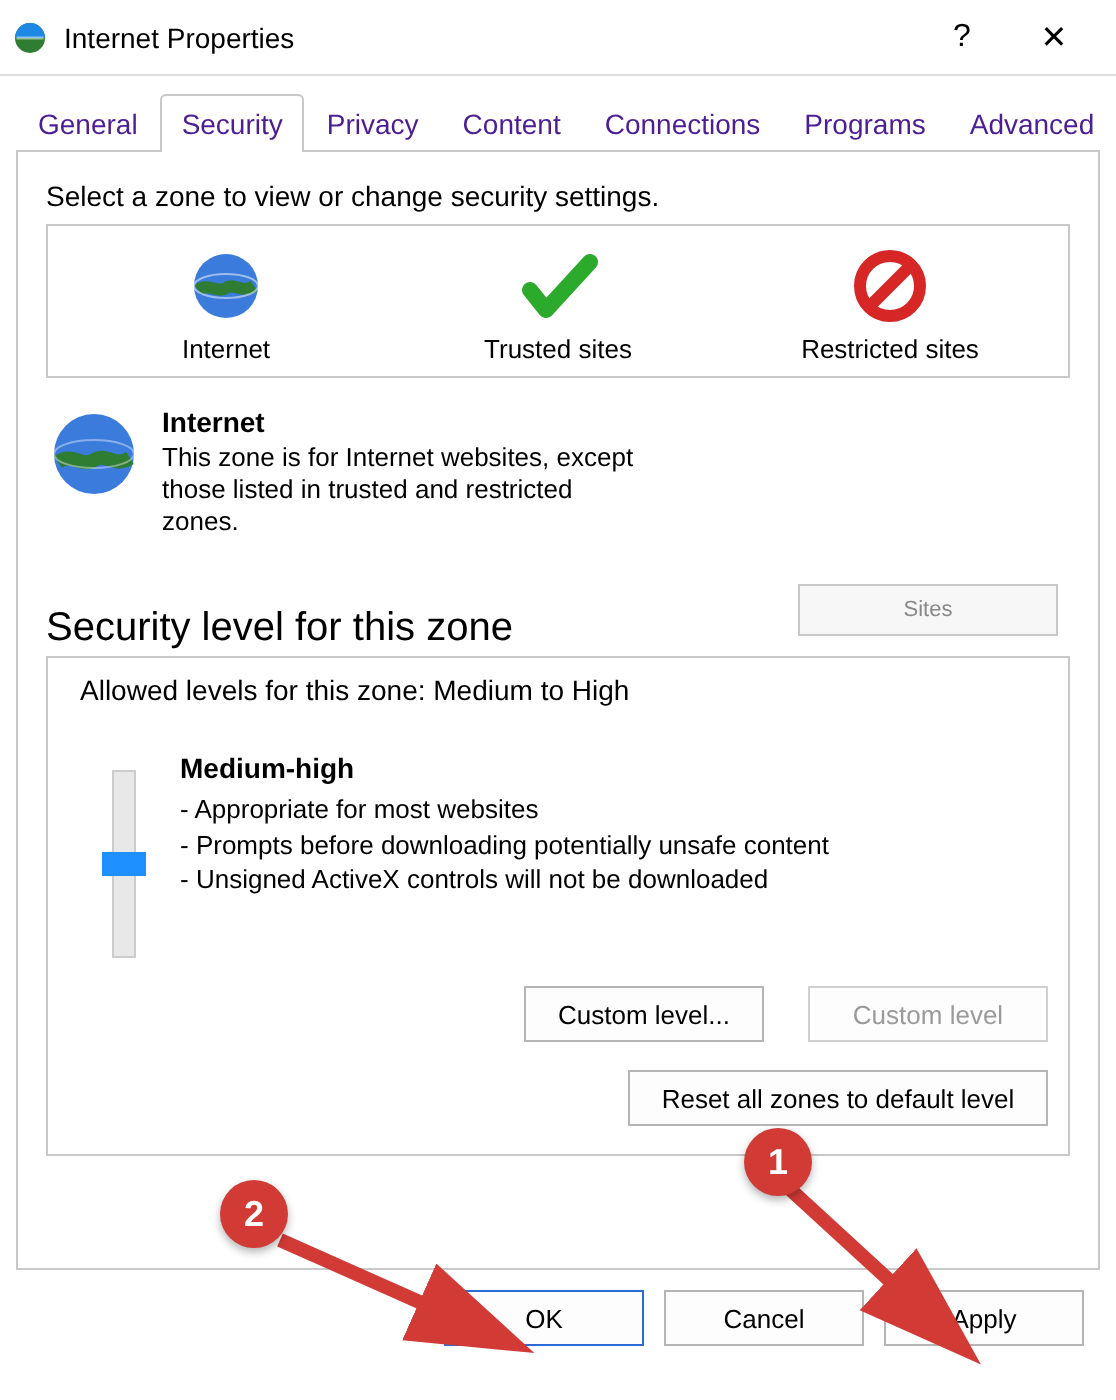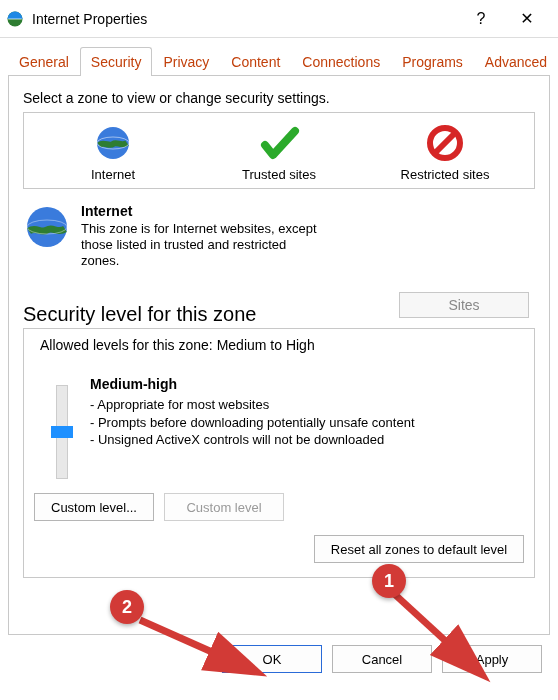--- a/index.html
+++ b/index.html
@@ -32,21 +32,21 @@
     padding: 8px 8px 0 8px;
     font-size: 14px;
   }
   .tab {
     padding: 6px 10px 6px 10px;
     border: 1px solid transparent;
     border-bottom: none;
     margin-right: 0px;
     position: relative;
     top: 1px;
-    color: #c2410c;
+    color: #4c1d95;
   }
   .tab.active {
     border-color: #c8c8c8;
     background: #fff;
     border-top-left-radius: 3px;
     border-top-right-radius: 3px;
     z-index: 2;
   }
   .tabpanel {
     margin: 0 8px 0 8px;
@@ -78,21 +78,21 @@
   }
   .zone-desc .bigicon { width:48px; height:48px; flex-shrink:0;}
   .zone-desc .txt { flex:1; font-size: 13px; line-height: 1.25;}
   .zone-desc .txt .zname { font-weight:bold; font-size:14px;}
   .sites-btn {
     position:absolute; right: 20px; top: 216px;
     width: 130px; height: 26px;
     border: 1px solid #c8c8c8; background:#f7f7f7;
     color:#888;
     display:flex; align-items:center; justify-content:center;
-    font-size:14px;
+    font-size:11px;
   }
   .sec-label { margin-top: 34px; font-size: 20px;}
   .sec-box {
     border: 1px solid #c8c8c8;
     padding: 8px 10px 14px 10px;
     margin-top: 2px;
   }
   .allowed { font-size: 14px; margin-left: 6px; }
   .sec-row { display:flex; margin-top: 22px;}
   .slider-col { width: 56px; display:flex; justify-content:center; align-items:flex-start; padding-top:10px;}
@@ -105,21 +105,21 @@
   .slider .thumb {
     position:absolute; left:-6px; top: 40px;
     width: 22px; height: 12px;
     background: #1e90ff;
   }
   .level-col { flex:1; font-size: 13px; line-height: 1.35;}
   .level-col .lname { font-weight:bold; font-size:14px;}
   .level-col ul { margin:2px 0 0 0; padding:0; list-style:none;}
   .level-col ul li::before { content:"- "; }
   .row-btns {
-    display:flex; justify-content:flex-start; gap:10px;
+    display:flex; justify-content:flex-end; gap:22px;
     margin-top: 14px;
   }
   .btn {
     min-width: 120px; height: 28px;
     border: 1px solid #b5b5b5; background: #fdfdfd;
     display:flex; align-items:center; justify-content:center;
     font-size: 13px;
   }
   .btn.disabled { color:#9a9a9a; border-color:#d0d0d0;}
   .reset-row { display:flex; justify-content:flex-end; margin-top: 14px;}

